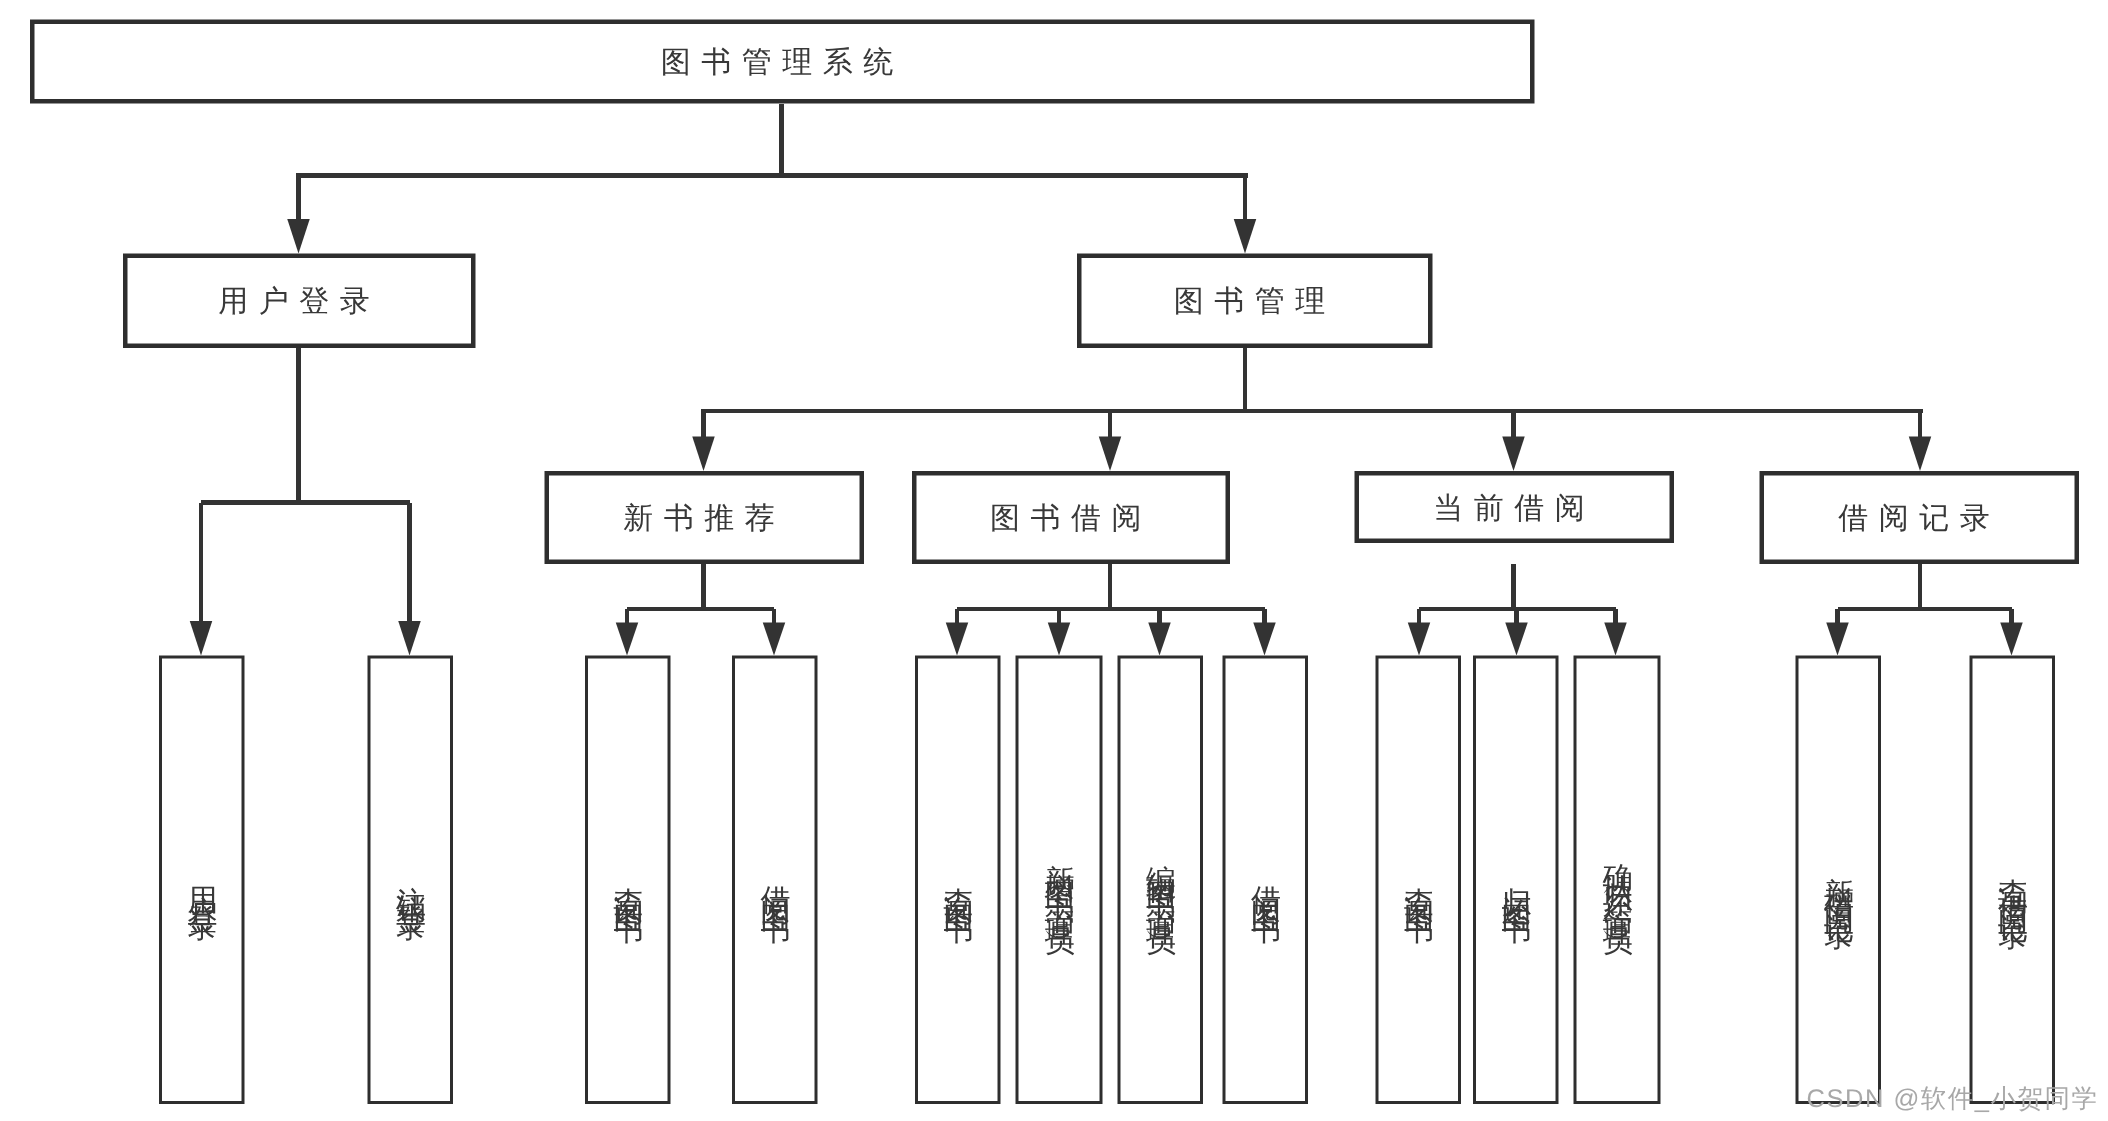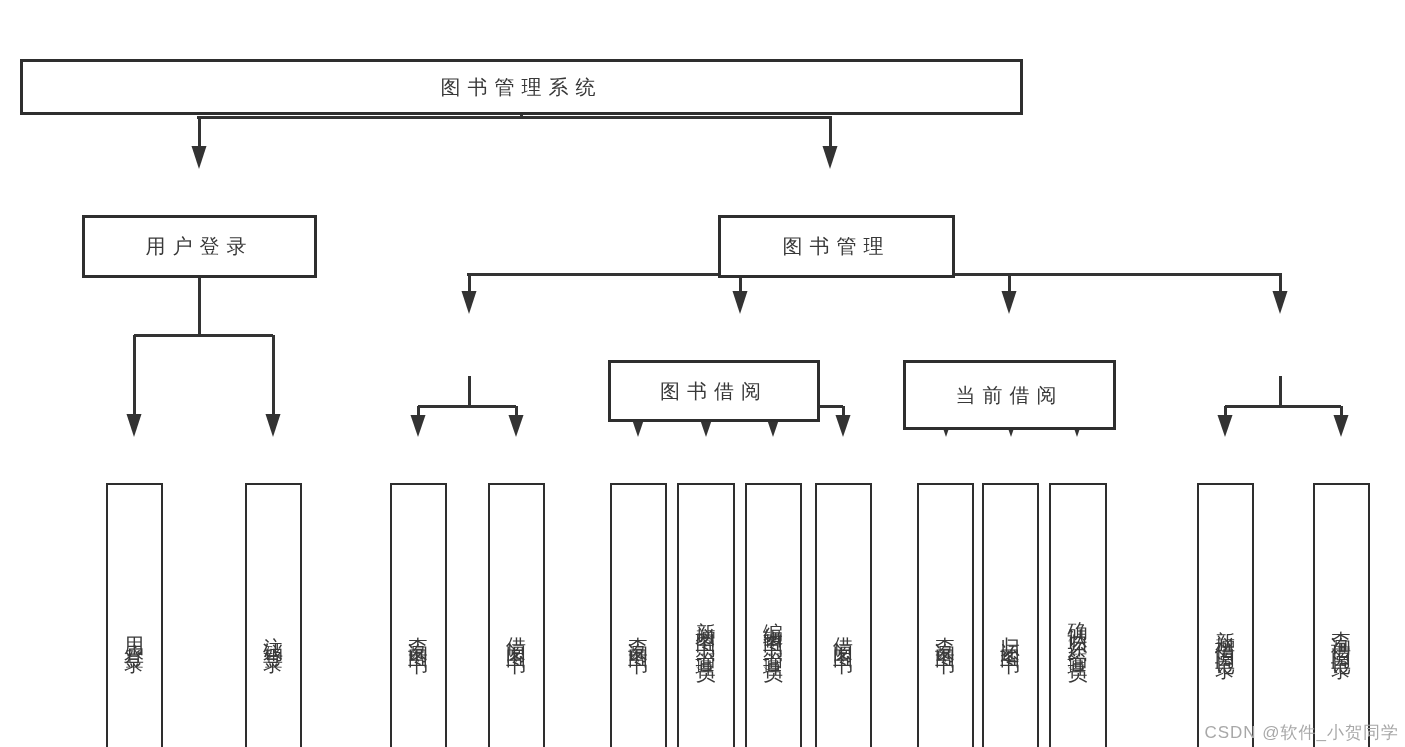--- a/index.html
+++ b/index.html
@@ -23,21 +23,20 @@
   .node{
     position:absolute;
     box-sizing:border-box;
     border:3px solid var(--box-border);
     background:var(--background);
     display:flex;align-items:center;justify-content:center;
     color:var(--text);
     font-size:20px;
     letter-spacing:7px;
     white-space:nowrap;
-    margin-top:46px;
   }
   .node.v{
     writing-mode:vertical-rl;
     text-orientation:mixed;
     letter-spacing:6px;
     white-space:normal;
     border-width:2.5px;
     font-size:20px;
     line-height:1;
   }
@@ -115,22 +114,24 @@
     <polygon class="arrow" points="1225,437 1217.5,415 1232.5,415"></polygon>
     <line class="cline" x1="1341" y1="406" x2="1341" y2="417"></line>
     <polygon class="arrow" points="1341,437 1333.5,415 1348.5,415"></polygon>
   </svg>
 
   <div class="node" style="left:20px;top:13px;width:1003px;height:56px">图书管理系统</div>
 
   <div class="node" style="left:82px;top:169px;width:235px;height:63px">用户登录</div>
   <div class="node" style="left:718px;top:169px;width:237px;height:63px">图书管理</div>
 
+  <div class="node" style="left:363px;top:314px;width:213px;height:62px">新书推荐</div>
   <div class="node" style="left:608px;top:314px;width:212px;height:62px">图书借阅</div>
-  <div class="node" style="left:903px;top:314px;width:213px;height:70px">当前借阅</div>
+  <div class="node" style="left:903px;top:314px;width:213px;height:48px">当前借阅</div>
+  <div class="node" style="left:1173px;top:314px;width:213px;height:62px">借阅记录</div>
 
   <div class="node v" style="left:106px;top:437px;width:57px;height:299px">用户登录</div>
   <div class="node v" style="left:245px;top:437px;width:57px;height:299px">注销登录</div>
 
   <div class="node v" style="left:390px;top:437px;width:57px;height:299px">查询图书</div>
   <div class="node v" style="left:488px;top:437px;width:57px;height:299px">借阅图书</div>
 
   <div class="node v" style="left:610px;top:437px;width:57px;height:299px">查询图书</div>
   <div class="node v" style="left:677px;top:437px;width:58px;height:299px">新增图书（管理员）</div>
   <div class="node v" style="left:745px;top:437px;width:57px;height:299px">编辑图书（管理员）</div>

